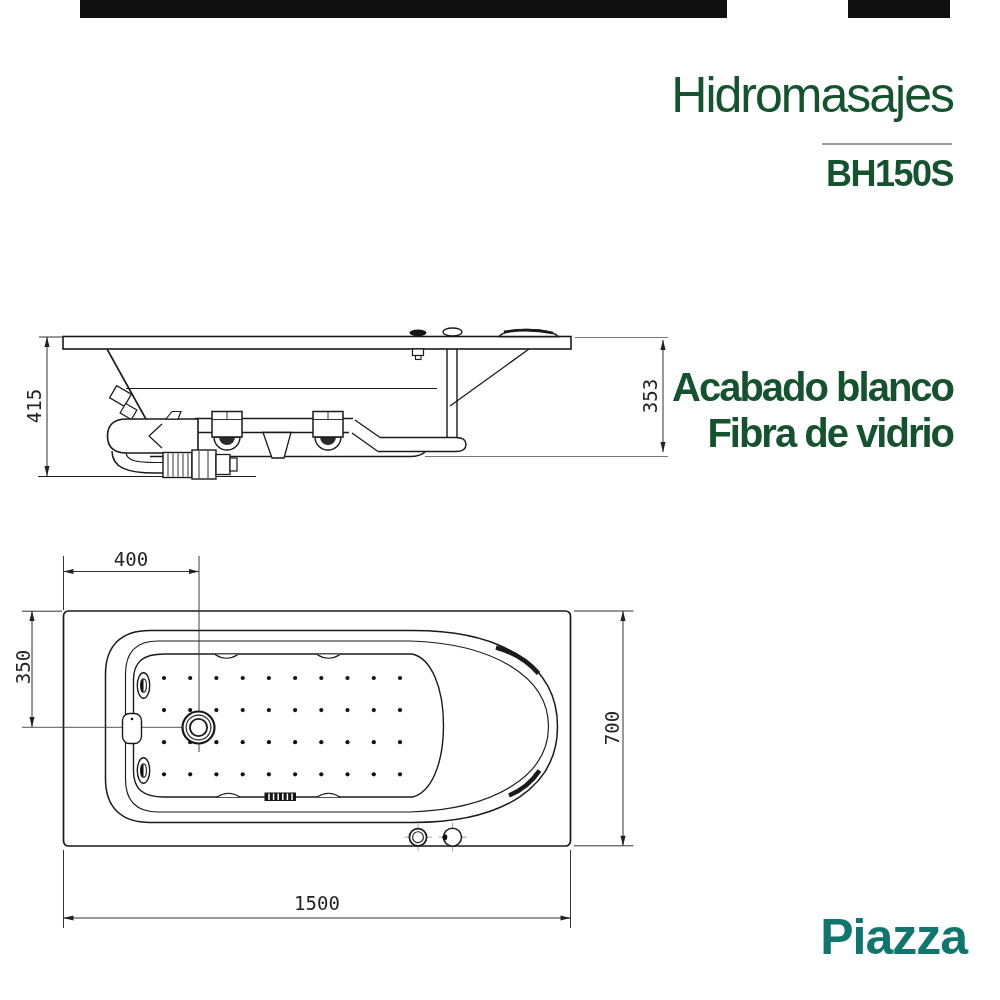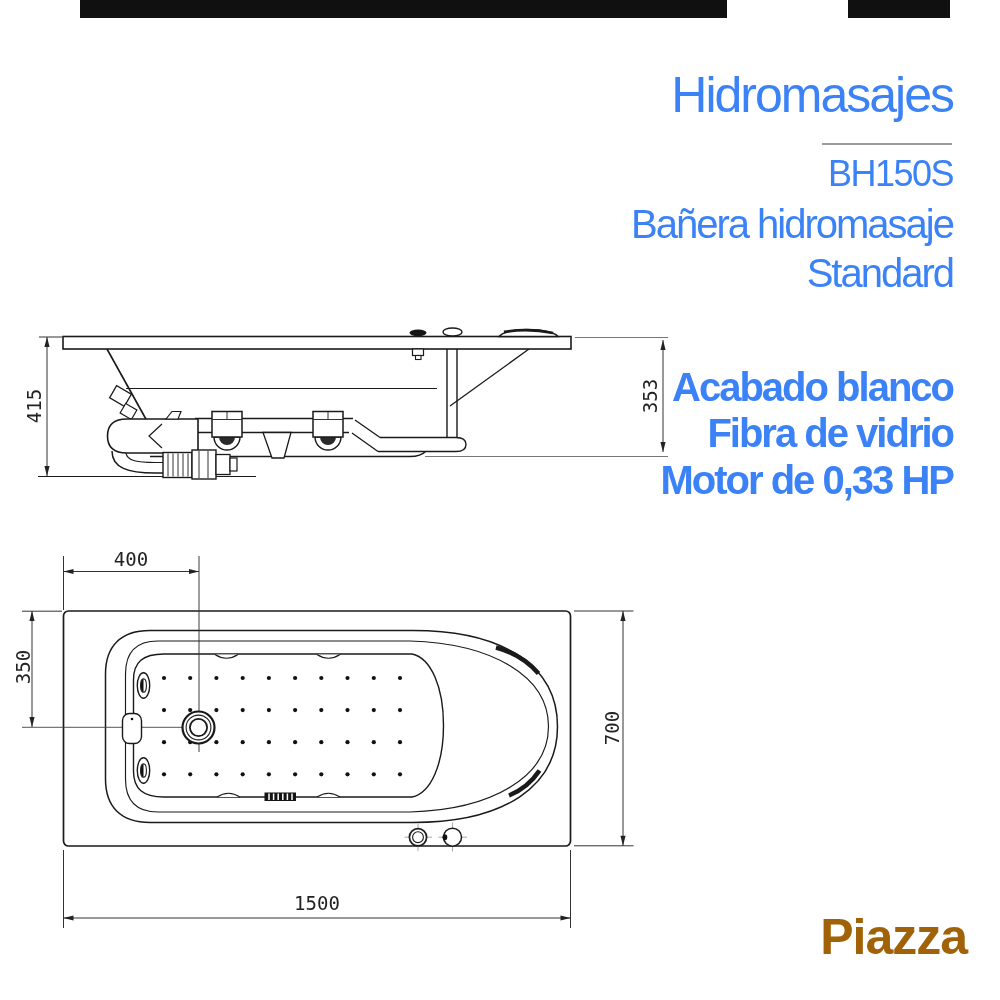--- a/index.html
+++ b/index.html
@@ -1,29 +1,29 @@
 <!DOCTYPE html>
 <html><head>
 <meta charset="utf-8">
 <style>
   html,body{margin:0;padding:0;background:#ffffff;}
   #page{position:relative;width:1000px;height:1000px;background:#ffffff;overflow:hidden;
         font-family:"Liberation Sans",sans-serif;color:#161616;}
   .bar{position:absolute;top:0;height:18px;background:#101010;}
   #bar-left{left:80px;width:647px;}
   #bar-right{left:848px;width:102px;}
-  .rtext{position:absolute;right:47px;text-align:right;white-space:nowrap;color:#3b82f6;}
+  .rtext{position:absolute;right:47px;text-align:right;white-space:nowrap;color:#14532d;}
   #page-title{top:70px;font-size:50px;line-height:50px;letter-spacing:-2px;font-weight:300;}
   #title-divider{position:absolute;right:48px;top:143px;width:130px;height:2px;background:#9a9a9a;}
-  #model-code{top:155px;font-size:36px;line-height:38px;letter-spacing:-1.5px;font-weight:400;}
+  #model-code{top:155px;font-size:36px;line-height:38px;letter-spacing:-1.5px;font-weight:700;}
   #subtitle-1{top:203px;font-size:40px;line-height:42px;letter-spacing:-2px;font-weight:300;}
   #subtitle-2{top:252px;font-size:40px;line-height:42px;letter-spacing:-2px;font-weight:300;}
   #spec-list{top:364px;font-size:40px;line-height:46.4px;letter-spacing:-2px;font-weight:700;}
   #brand-logo{position:absolute;right:33px;top:912px;font-size:50px;line-height:50px;
-              font-weight:bold;letter-spacing:-1px;color:#a16207;}
+              font-weight:bold;letter-spacing:-1px;color:#0f766e;}
   #drawing{position:absolute;left:0;top:0;}
   
   .ln{stroke:#1a1a1a;stroke-width:1.5;fill:none;}
   .lnf{stroke:#1a1a1a;stroke-width:1.5;fill:#ffffff;}
   .thin{stroke:#333333;stroke-width:1;fill:none;}
   .ext{stroke:#666666;stroke-width:0.9;fill:none;}
   .arr{fill:#222222;stroke:none;}
   .dimtxt{font-family:"DejaVu Sans Mono",monospace;font-size:19px;fill:#222222;}
   .cross{stroke:#a9a9a9;stroke-width:1;fill:none;}
 </style>
@@ -31,27 +31,24 @@
 <body>
 
 <div id="page">
 
   <div id="bar-left" class="bar"></div>
   <div id="bar-right" class="bar"></div>
 
   <div id="page-title" class="rtext">Hidromasajes</div>
   <div id="title-divider"></div>
   <div id="model-code" class="rtext">BH150S</div>
-  <div id="subtitle-1" class="rtext">Bañera hidromasaje</div>
-  <div id="subtitle-2" class="rtext">Standard</div>
 
   <div id="spec-list" class="rtext">
     <div>Acabado blanco</div>
     <div>Fibra de vidrio</div>
-    <div>Motor de 0,33 HP</div>
   </div>
 
   <svg id="drawing" width="1000" height="1000" viewBox="0 0 1000 1000">
 
     <g>
 
       <path class="thin" d="M39,337 H62"></path>
       <path class="thin" d="M47,337 V476"></path>
       <path class="arr" d="M47,337 l-2.6,10 h5.2 Z"></path>
       <path class="arr" d="M47,476 l-2.6,-10 h5.2 Z"></path>

